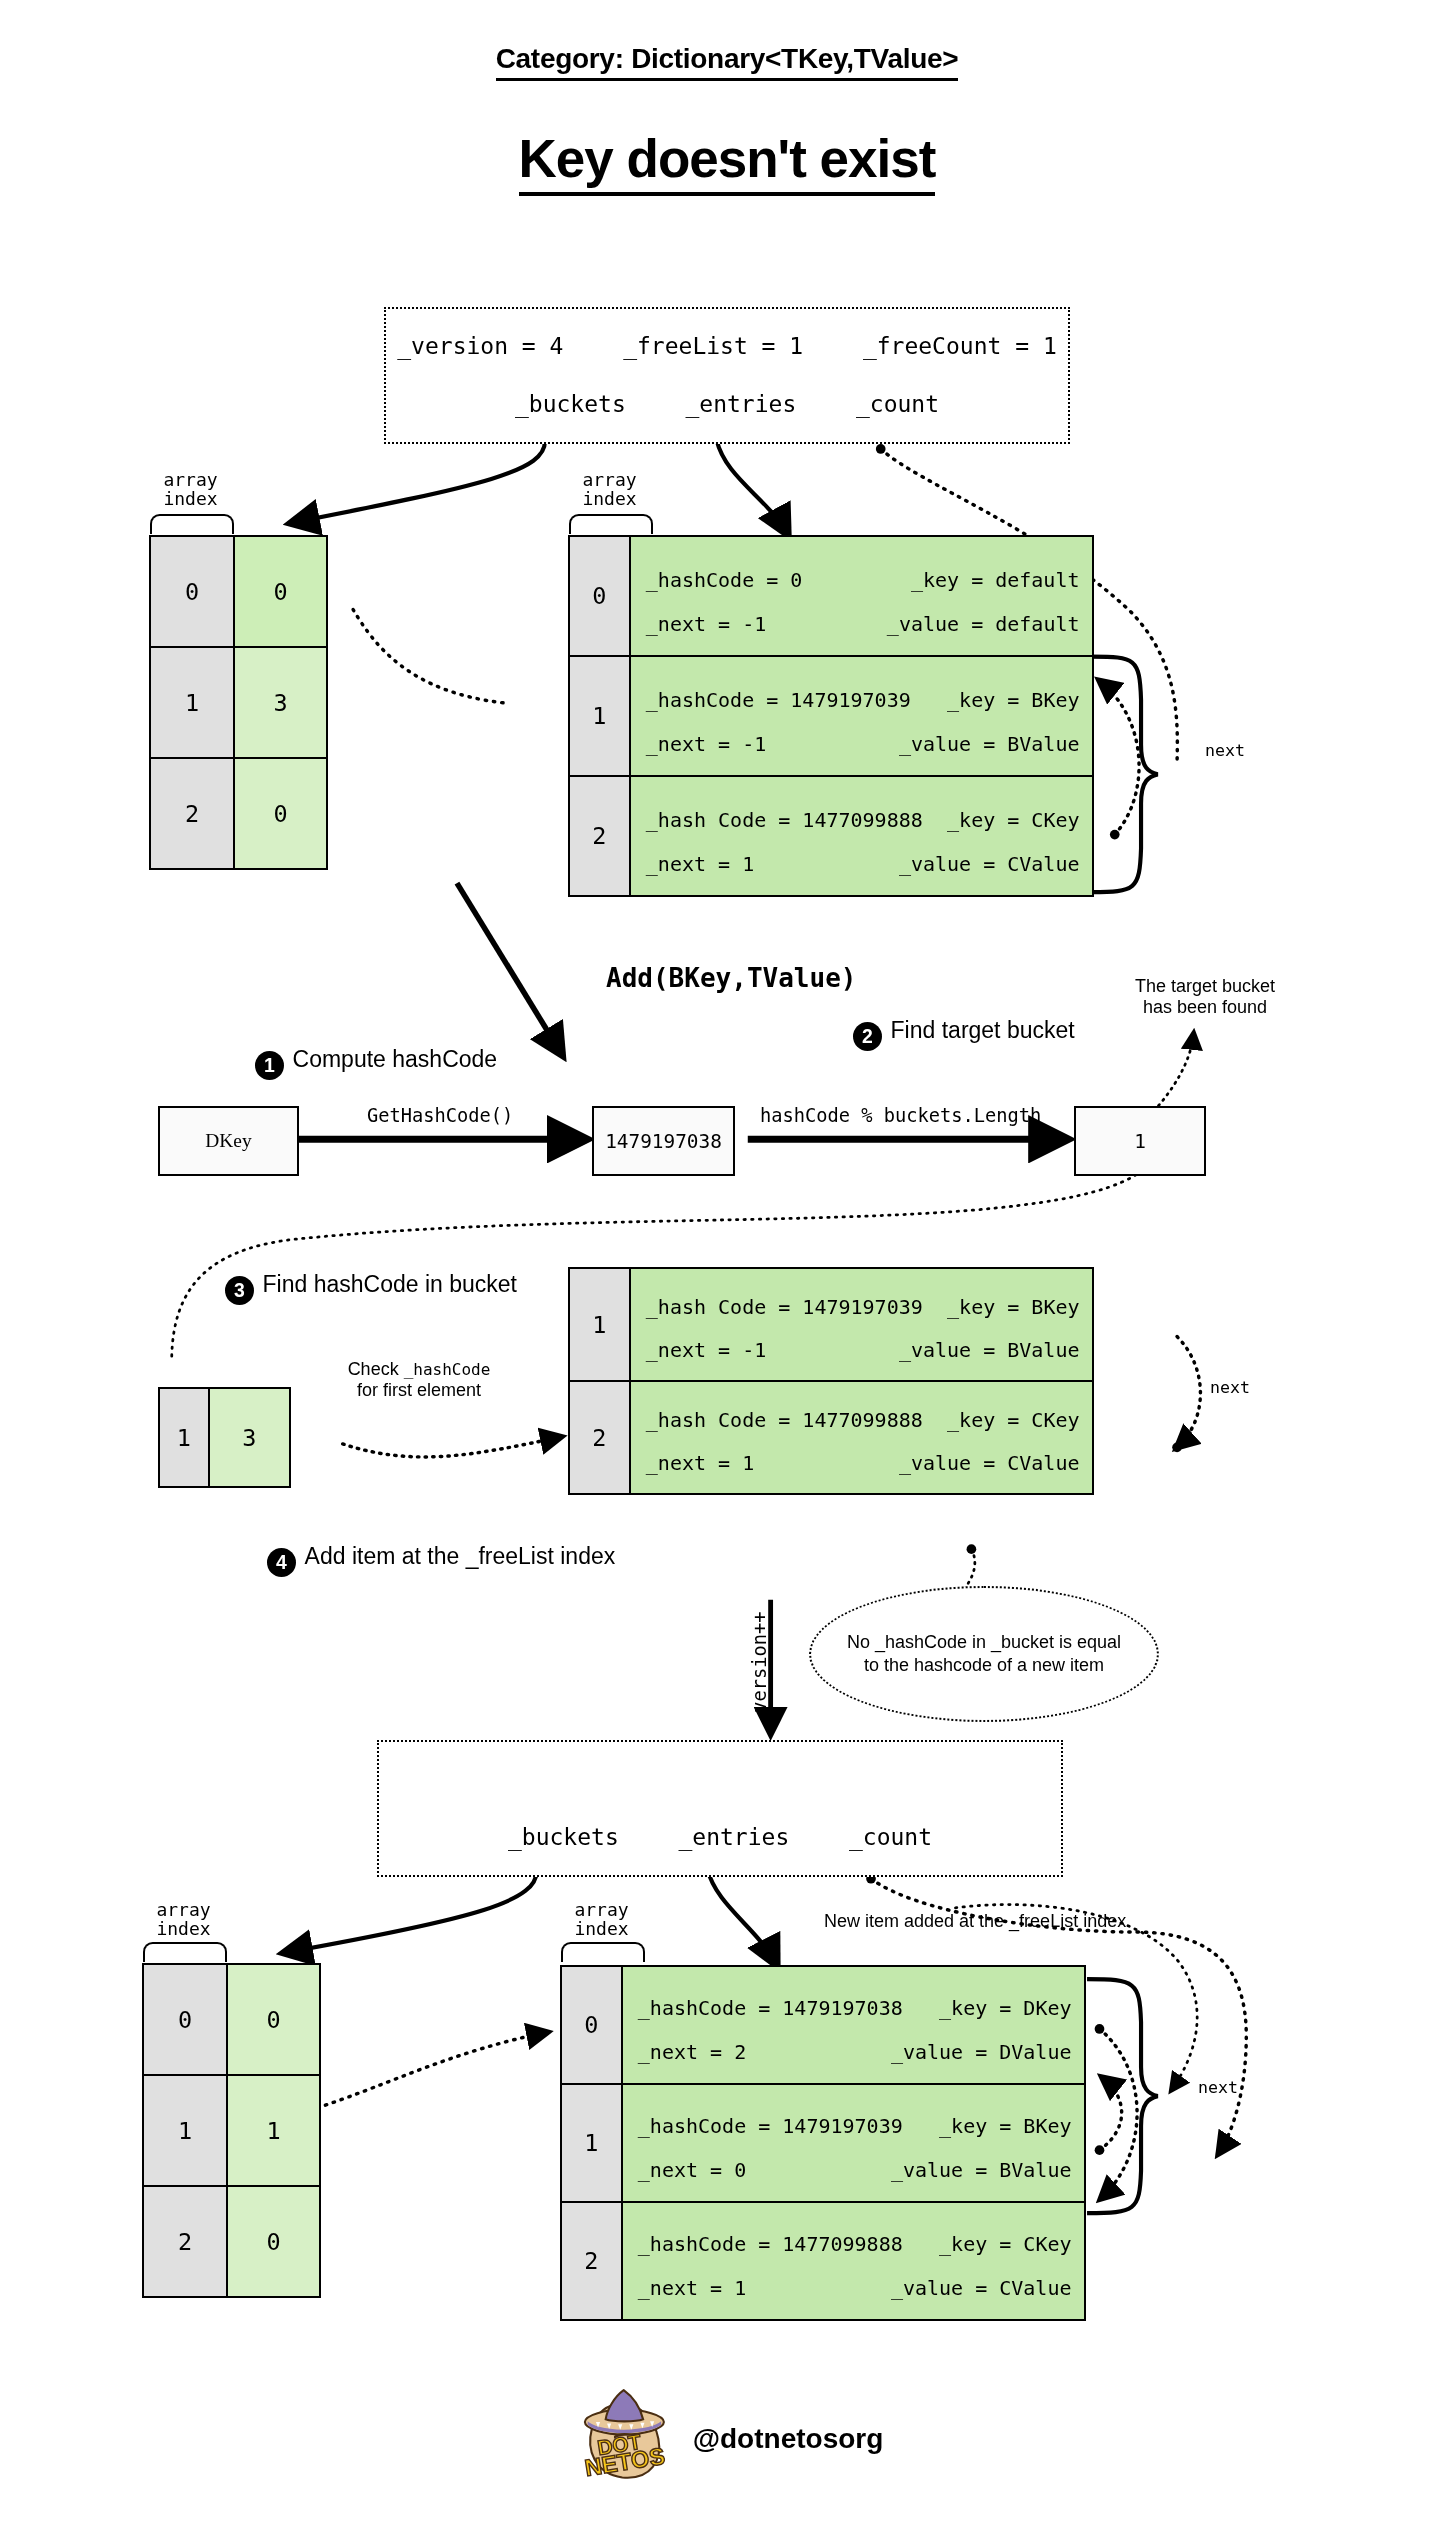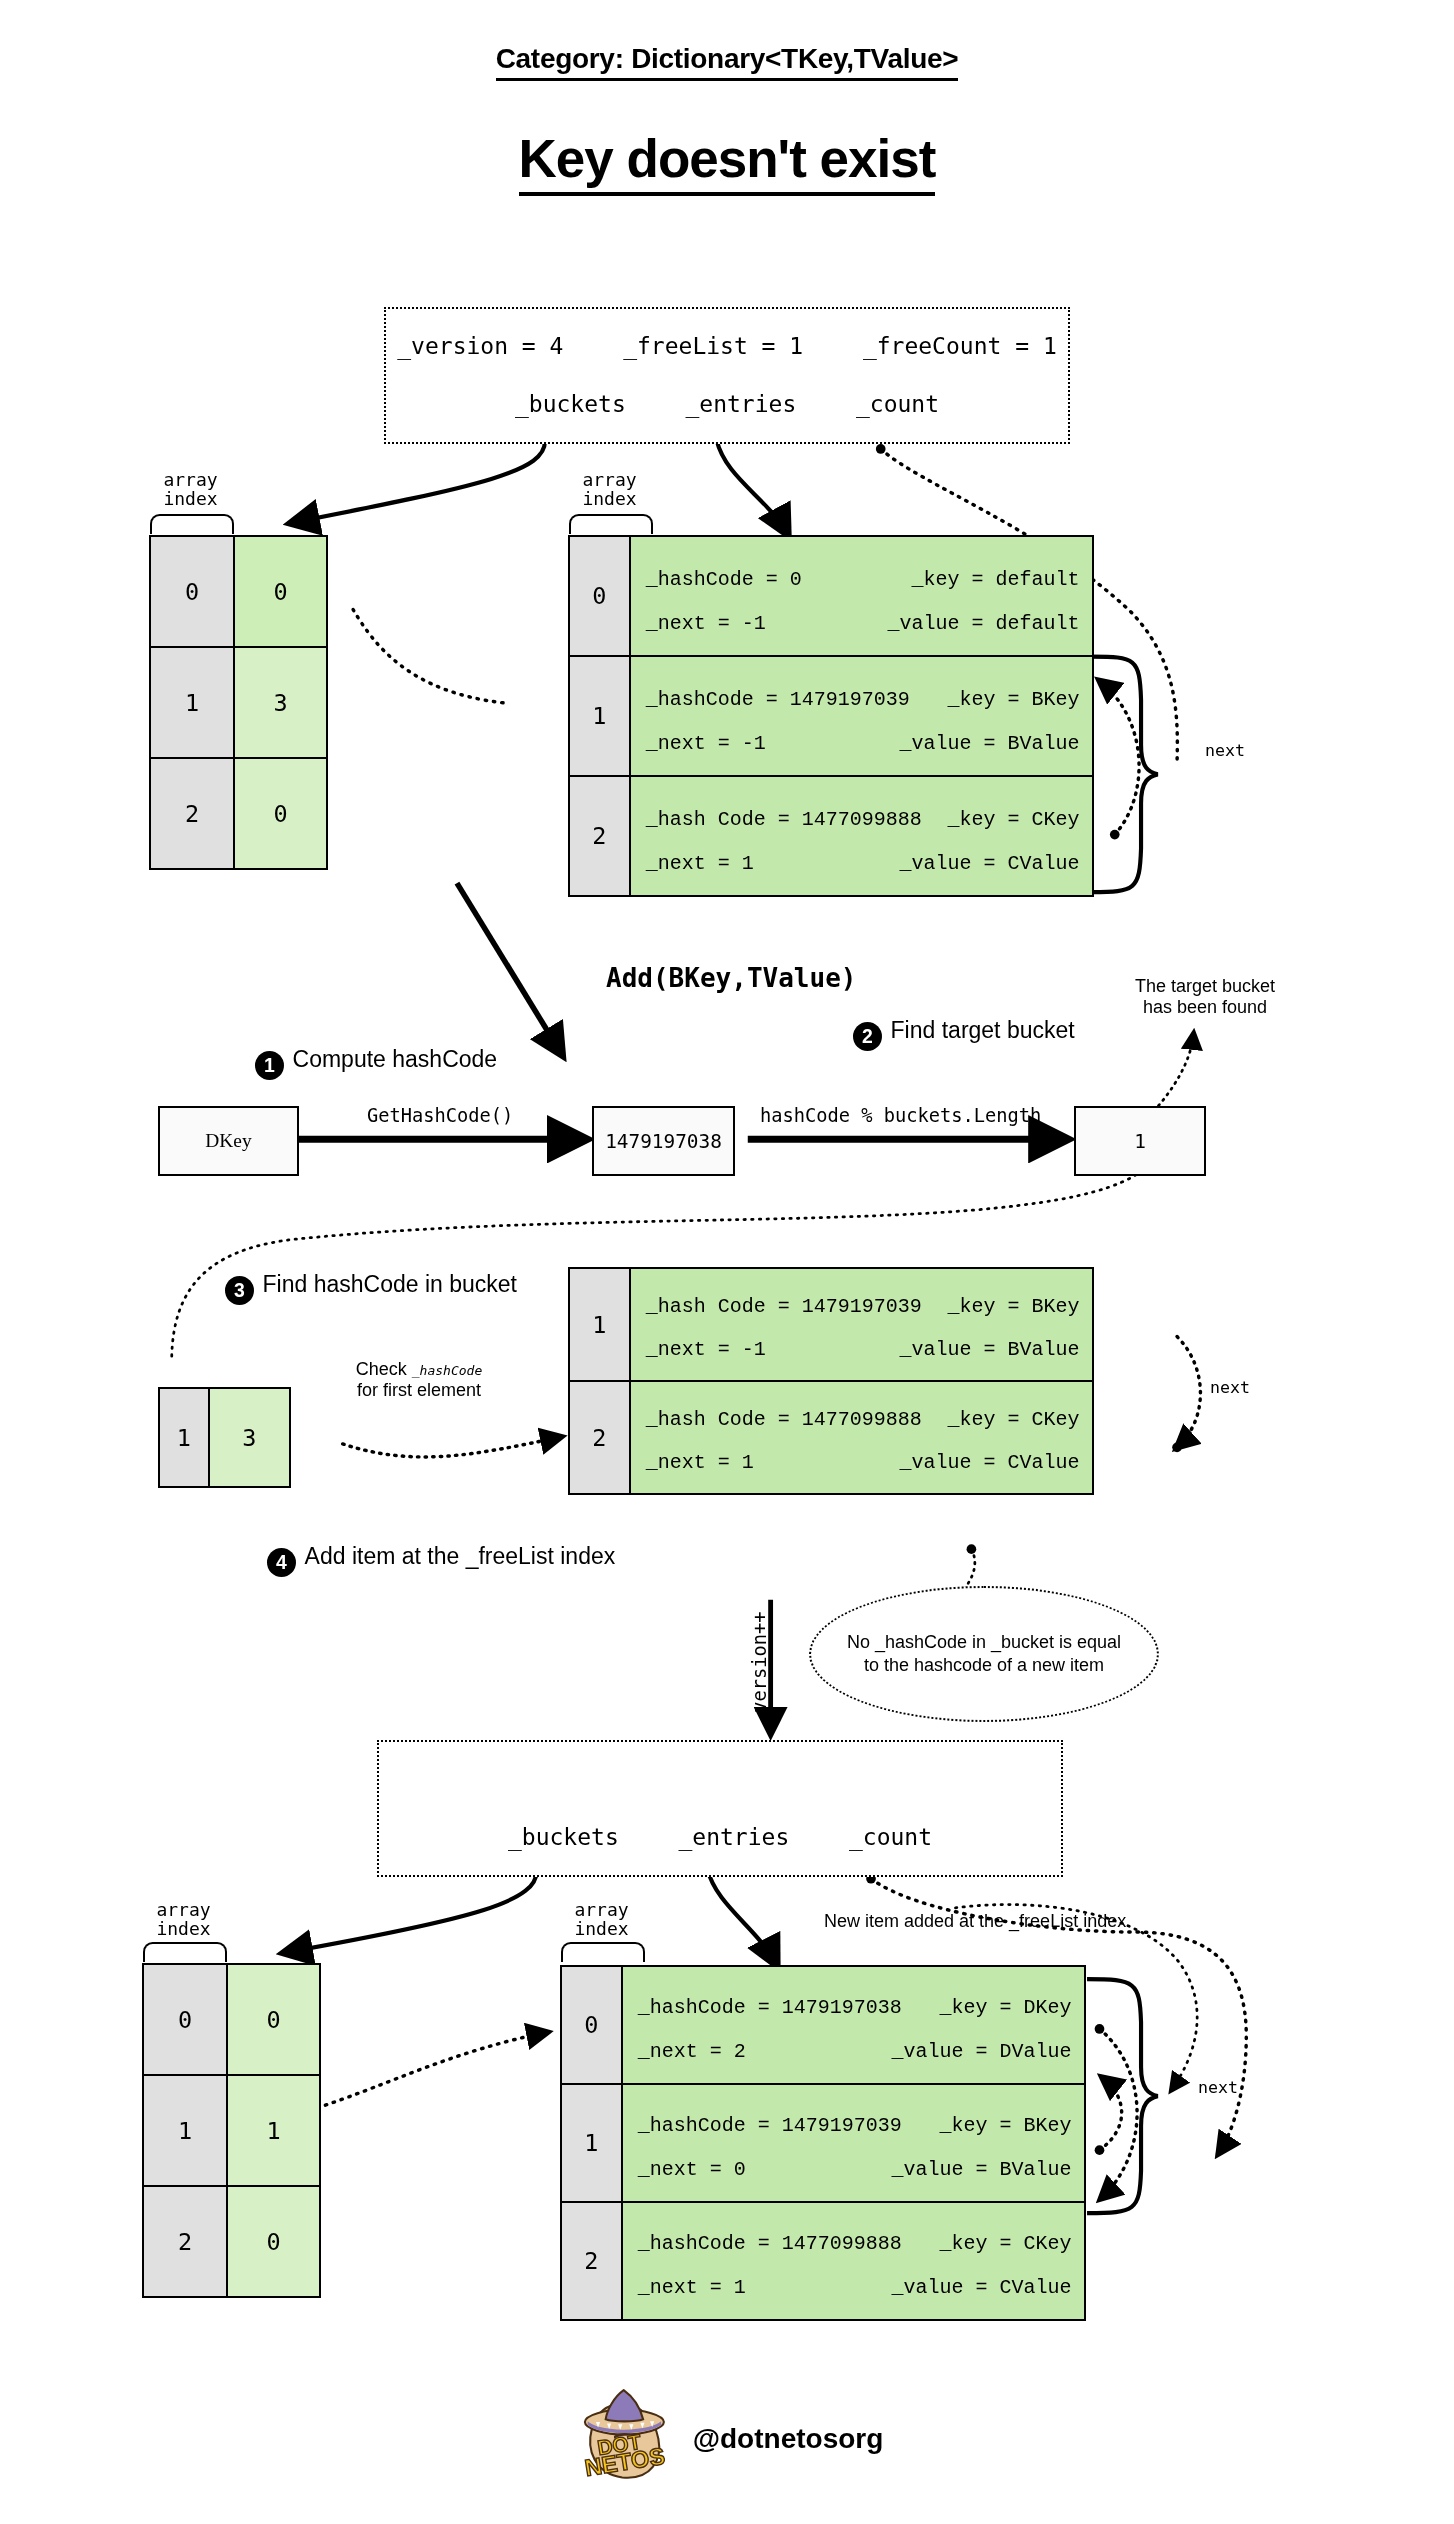--- a/index.html
+++ b/index.html
@@ -29,21 +29,21 @@
   .arr{border:2.8px solid #000;border-collapse:collapse;}
   .arr td{border:2.1px solid #000;font-size:23.5px;text-align:center;
      vertical-align:middle;padding:0;}
   .idxcell{background:#e0e0e0;}
   .valcell{background:#cdeeb7;}
 
   
   .entries{border:2.8px solid #000;border-collapse:collapse;}
   .entries td{border:2.1px solid #000;padding:0;vertical-align:middle;}
   .entries td.idx{background:#e0e0e0;width:40px;text-align:center;font-size:23.5px;}
-  .entries td.body{background:#c3e8ac;width:319px;font-family:Liberation Mono, monospace;}
+  .entries td.body{background:#c3e8ac;width:319px;}
   .erow{position:relative;height:100%;}
   .eline{position:absolute;left:0;width:100%;font-size:20px;}
   .eline .l{position:absolute;left:15.2px;}
   .eline .r{position:absolute;right:12.5px;}
   .arrlabel{font-size:18px;line-height:1.05;text-align:center;}
 
   
   .badge{width:29px;height:29px;border-radius:50%;background:#000;color:#fff;
      font-size:19.4px;font-weight:bold;text-align:center;line-height:29px;
      display:inline-block;}
@@ -282,21 +282,21 @@
       <tr>
     <td class="idxcell" style="width:48px;height:97px;">1</td>
     <td style="background:#d7f0c6;width:80px;">3</td>
   </tr>
 </tbody>
   </table>
 
 <div class="abs note" style="left:336px;top:1359px;width:166px;">
   <div>
     <span>Check</span>
-    <span class="mono" style="font-size:13px;font-style:italic;">_hashCode</span>
+    <span class="mono" style="font-size:16px;">_hashCode</span>
   </div>
   <div>for first element</div>
 </div>
 
 <table class="abs entries mono" style="left:568px;top:1267px;width:526px;">
   <tbody>
       <tr>
     <td class="idx" style="height:111px;">1</td>
     <td class="body">
       <div class="erow" style="height:111px;">

